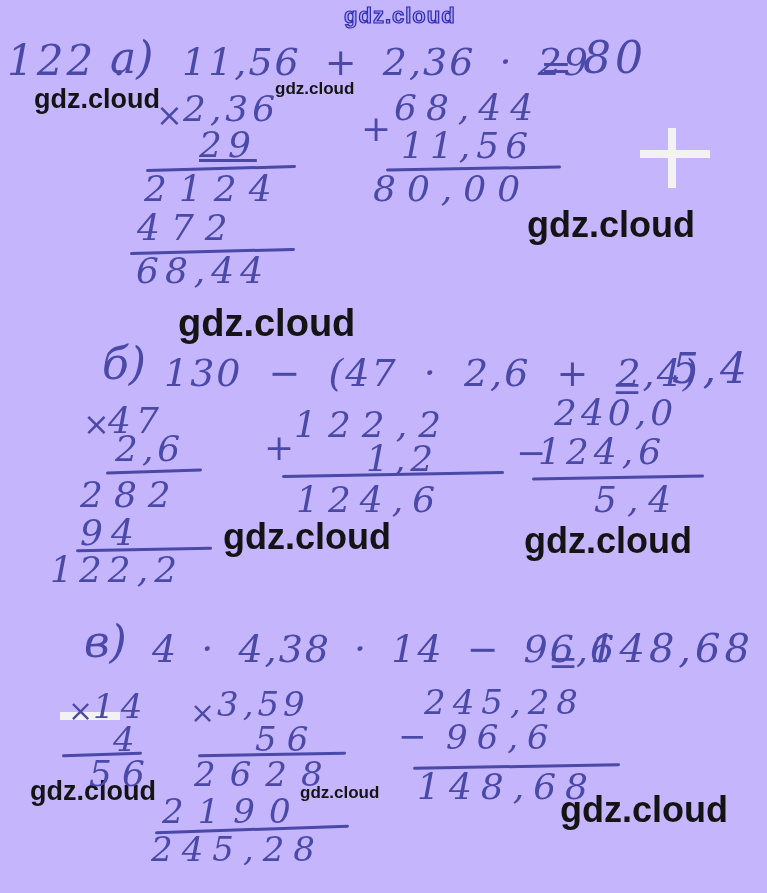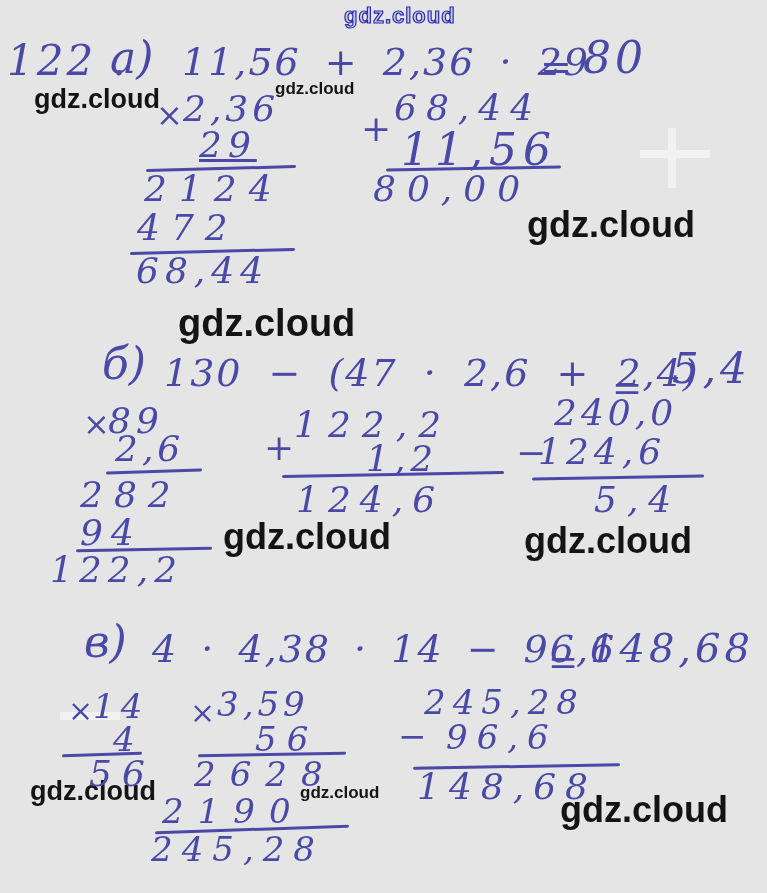--- a/index.html
+++ b/index.html
@@ -1,20 +1,20 @@
 <!DOCTYPE html>
 <html><head>
 <meta charset="utf-8">
 <style>
   html, body { margin: 0; padding: 0; background: #ffffff; }
   .canvas {
     position: relative;
     width: 767px;
     height: 893px;
-    background: #e5e5e5;
+    background: #c4b5fd;
     overflow: hidden;
     font-family: "Liberation Sans", sans-serif;
   }
   
   .hw {
     position: absolute;
     font-family: "DejaVu Serif", serif;
     font-style: italic;
     color: #4a49a8;
     line-height: 1;
@@ -82,34 +82,34 @@
     <span class="hw" style="left:183px;top:91px;font-size:36px;letter-spacing:4px;">2,36</span>
     <span class="hw" style="left:199px;top:127px;font-size:36px;letter-spacing:6px;text-decoration:underline;">29</span>
     <div class="rule" style="left:146px;top:167px;width:150px;transform:rotate(-1.5deg);"></div>
     <span class="hw" style="left:144px;top:171px;font-size:36px;letter-spacing:12px;font-style:italic;">2124</span>
     <span class="hw" style="left:137px;top:210px;font-size:36px;letter-spacing:11px;">472</span>
     <div class="rule" style="left:130px;top:250px;width:165px;transform:rotate(-1.5deg);"></div>
     <span class="hw" style="left:136px;top:253px;font-size:36px;letter-spacing:6px;">68,44</span>
 
     <span class="hw" style="left:361px;top:111px;font-size:36px;">+</span>
     <span class="hw" style="left:394px;top:90px;font-size:36px;letter-spacing:9px;">68,44</span>
-    <span class="hw" style="left:401px;top:128px;font-size:44px;letter-spacing:6px;">11,56</span>
+    <span class="hw" style="left:401px;top:128px;font-size:36px;letter-spacing:6px;">11,56</span>
     <div class="rule" style="left:386px;top:167px;width:175px;transform:rotate(-1deg);"></div>
     <span class="hw" style="left:373px;top:171px;font-size:36px;letter-spacing:11px;">80,00</span>
   </div>
 
   <div>
 
     <span class="hw" style="left:102px;top:342px;font-size:44px;">б)</span>
     <span class="hw" style="left:164px;top:354px;font-size:38px;letter-spacing:2px;word-spacing:12px;">130 − (47 · 2,6 + 2,4)</span>
     <span class="hw" style="left:612px;top:370px;font-size:36px;">=</span>
     <span class="hw" style="left:672px;top:348px;font-size:42px;letter-spacing:4px;">5,4</span>
 
     <span class="hw" style="left:83px;top:408px;font-size:32px;">×</span>
-    <span class="hw" style="left:108px;top:403px;font-size:36px;letter-spacing:5px;">89</span>
+    <span class="hw" style="left:108px;top:403px;font-size:36px;letter-spacing:5px;">47</span>
     <span class="hw" style="left:115px;top:431px;font-size:36px;letter-spacing:4px;">2,6</span>
     <div class="rule" style="left:106px;top:470px;width:96px;transform:rotate(-2deg);"></div>
     <span class="hw" style="left:80px;top:477px;font-size:36px;letter-spacing:11px;">282</span>
     <span class="hw" style="left:80px;top:515px;font-size:36px;letter-spacing:8px;font-style:italic;">94</span>
     <div class="rule" style="left:76px;top:548px;width:136px;transform:rotate(-1deg);"></div>
     <span class="hw" style="left:50px;top:552px;font-size:36px;letter-spacing:6px;">122,2</span>
 
     <span class="hw" style="left:264px;top:430px;font-size:36px;">+</span>
     <span class="hw" style="left:294px;top:407px;font-size:36px;letter-spacing:11px;">122,2</span>
     <span class="hw" style="left:366px;top:441px;font-size:36px;letter-spacing:5px;">1,2</span>

